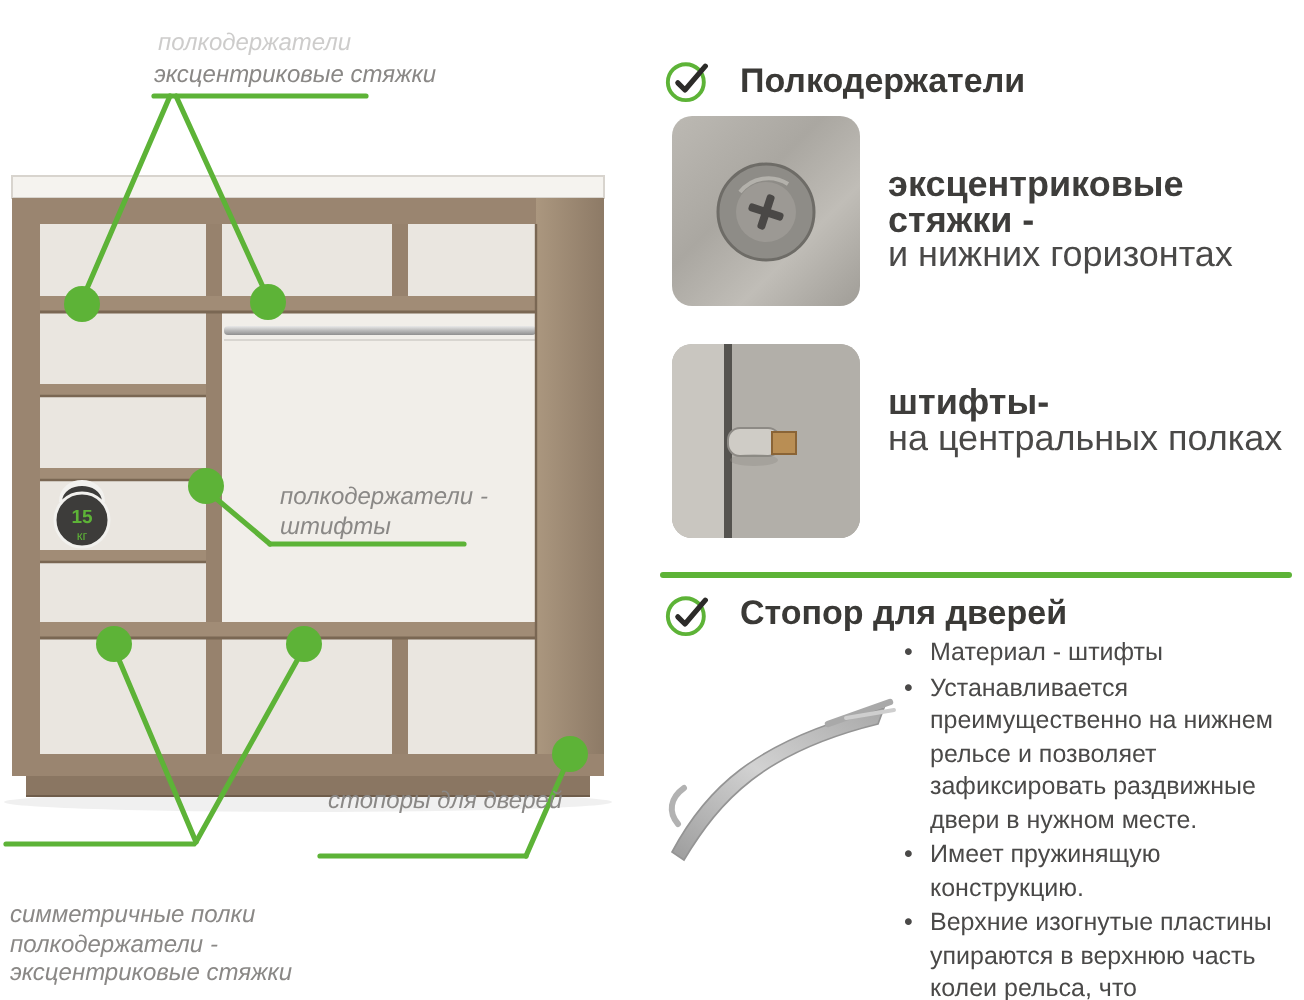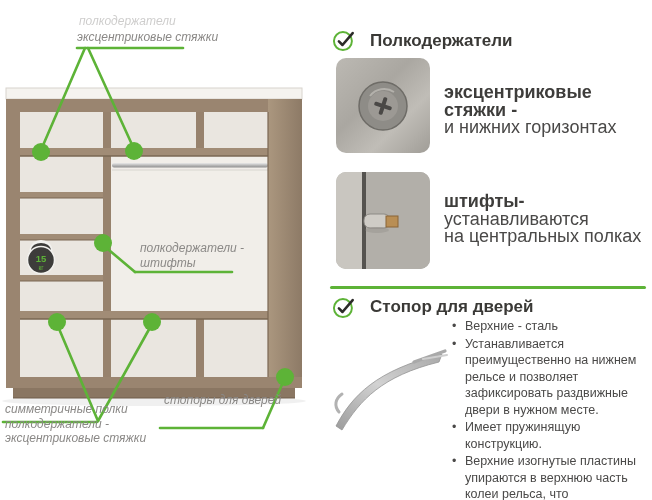--- a/index.html
+++ b/index.html
@@ -118,21 +118,21 @@
   </svg>
 
   <div class="abs diag-label faded" style="left:79px;top:14px">полкодержатели</div>
   <div class="abs diag-label" style="left:77px;top:30px">эксцентриковые стяжки</div>
 
   <div class="abs diag-label" style="left:140px;top:241px">
     <div>полкодержатели -</div>
     <div>штифты</div>
   </div>
 
-  <div class="abs diag-label" style="left:5px;top:402px">
+  <div class="abs diag-label" style="left:5px;top:450px">
     <div>симметричные полки</div>
     <div>полкодержатели -</div>
     <div>эксцентриковые стяжки</div>
   </div>
 
   <div class="abs diag-label" style="left:164px;top:393px">стопоры для дверей</div>
 
   <svg class="abs" style="left:331px;top:27px" width="26" height="26" viewBox="0 0 24 24">
     <circle cx="11" cy="13" r="8.3" fill="none" stroke="#5db337" stroke-width="1.8"></circle>
     <path d="M7.3 13.3 L10.6 16.6 L20 5.6" fill="none" stroke="#2c2b29" stroke-width="2.4" stroke-linecap="round" stroke-linejoin="round"></path>
@@ -160,21 +160,20 @@
       <rect x="0" y="0" width="26" height="97" fill="#c9c6c0"></rect>
       <rect x="26" y="0" width="4" height="97" fill="#55534f"></rect>
       <rect x="30" y="0" width="64" height="97" fill="#b2afa9"></rect>
       <rect x="28" y="42" width="26" height="14" rx="6" fill="#cfccc6" stroke="#8d8a85" stroke-width="1"></rect>
       <rect x="50" y="44" width="12" height="11" fill="#b98e54" stroke="#8a6436" stroke-width="1"></rect>
       <ellipse cx="41" cy="58" rx="12" ry="3" fill="#8d8a85" opacity=".35"></ellipse>
     </svg>
   </div>
   <div class="abs item-text" style="left:444px;top:193px">
     <div class="t">штифты-</div>
-    <div>устанавливаются</div>
     <div>на центральных полках</div>
   </div>
 
   <div class="abs green-divider" style="left:330px;top:286px;width:316px"></div>
 
   <svg class="abs" style="left:331px;top:294px" width="26" height="26" viewBox="0 0 24 24">
     <circle cx="11" cy="13" r="8.3" fill="none" stroke="#5db337" stroke-width="1.8"></circle>
     <path d="M7.3 13.3 L10.6 16.6 L20 5.6" fill="none" stroke="#2c2b29" stroke-width="2.4" stroke-linecap="round" stroke-linejoin="round"></path>
   </svg>
   <div class="abs section-title" style="left:370px;top:297px">Стопор для дверей</div>
@@ -187,19 +186,19 @@
           <stop offset="1" stop-color="#a8a8a8"></stop>
       </linearGradient>
     </defs>
     <path d="M8 98 C 24 68, 48 42, 114 26 L 111 34 C 54 48, 32 72, 14 102 Z" fill="url(#steel)" stroke="#949494" stroke-width=".8"></path>
     <path d="M86 34 L117 23" stroke="#a9a9a9" stroke-width="3.2" stroke-linecap="round"></path>
     <path d="M95 31 L119 27" stroke="#cfcfcf" stroke-width="2" stroke-linecap="round"></path>
     <path d="M11 84 C 6 78, 7 71, 14 66" stroke="#b2b2b2" stroke-width="3" fill="none" stroke-linecap="round"></path>
   </svg>
 
   <ul class="bullets abs" style="left:452px;top:318px">
-    <li><span class="dot">•</span><span>Верхние - сталь</span></li>
+    <li><span class="dot">•</span><span>Материал - штифты</span></li>
     <li><span class="dot">•</span><span>Устанавливается преимущественно на нижнем рельсе и позволяет зафиксировать раздвижные двери в нужном месте.</span></li>
     <li><span class="dot">•</span><span>Имеет пружинящую конструкцию.</span></li>
     <li><span class="dot">•</span><span>Верхние изогнутые пластины упираются в верхнюю часть колеи рельса, что обеспечивает мягкую остановку двери.</span></li>
   </ul>
 
 </div>
 
 </body></html>

